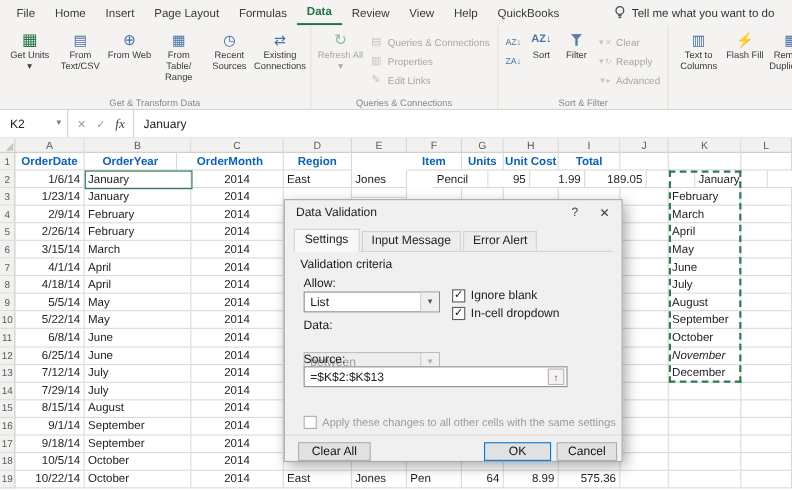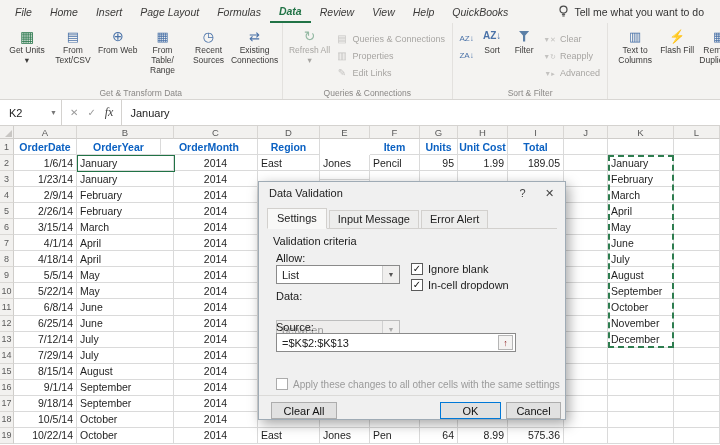--- a/index.html
+++ b/index.html
@@ -3,21 +3,21 @@
 <meta charset="utf-8">
 <style>
   *{margin:0;padding:0;box-sizing:border-box;}
   html,body{width:720px;height:445px;overflow:hidden;}
   body{font-family:"Liberation Sans",sans-serif;background:#fff;color:#222;}
   .app{position:relative;width:720px;height:445px;background:#fff;overflow:hidden;}
 
   
   .tabbar{position:absolute;top:0;left:0;right:0;height:23px;background:#f4f3f1;display:flex;align-items:stretch;padding-left:6px;font-size:10.5px;color:#3b3a39;}
   .rtabs{display:flex;align-items:stretch;}
-  .rtab{display:flex;align-items:center;padding:0 9px;white-space:nowrap;cursor:default;font-style:italic;}
+  .rtab{display:flex;align-items:center;padding:0 9px;white-space:nowrap;cursor:default;}
   .rtab.active{color:#217346;font-weight:700;border-bottom:2.5px solid #217346;}
   .tellme{margin-left:auto;display:flex;align-items:center;gap:5px;padding-right:16px;color:#333;white-space:nowrap;}
 
   
   .ribbon{position:absolute;top:23px;left:0;right:0;height:77px;background:#f4f3f1;border-bottom:1px solid #d8d6d3;display:flex;align-items:stretch;overflow:hidden;}
   .rgroup{position:relative;border-right:1px solid #e3e1de;display:flex;align-items:flex-start;padding:1px 4px 13px 4px;flex:0 0 auto;}
   .rgroup-label{position:absolute;bottom:1px;left:0;right:0;text-align:center;font-size:8.5px;color:#8a8886;white-space:nowrap;overflow:hidden;}
   .bigbtn{display:flex;flex-direction:column;align-items:center;gap:2px;padding:4px 2px 0;font-size:8.5px;line-height:1.15;text-align:center;color:#3b3a39;min-width:32px;max-width:46px;height:60px;cursor:default;}
   .bigbtn .lbl{white-space:normal;word-break:normal;}
   .smallcol{display:flex;flex-direction:column;gap:1px;padding-top:7px;}
@@ -250,21 +250,21 @@
           <div class="cell" style="width: 66px;"></div>
           <div class="cell" style="width: 46px;"></div>
         </div>
         <div class="sheetrow">
           <div class="rownum">2</div>
           <div class="cell al-right" style="width: 63px;">1/6/14</div>
           <div class="cell" style="width: 97px;">January</div>
           <div class="cell al-center" style="width: 84px;">2014</div>
           <div class="cell" style="width: 62px;">East</div>
           <div class="cell" style="width: 50px;">Jones</div>
-          <div class="cell" style="width: 50px;">Pencil</div>
+          <div class="cell" style="width: 50px; margin-left: 24px;">Pencil</div>
           <div class="cell al-right" style="width: 38px;">95</div>
           <div class="cell al-right" style="width: 50px;">1.99</div>
           <div class="cell al-right" style="width: 56px;">189.05</div>
           <div class="cell" style="width: 44px;"></div>
           <div class="cell" style="width: 66px;">January</div>
           <div class="cell" style="width: 46px;"></div>
         </div>
         <div class="sheetrow">
           <div class="rownum">3</div>
           <div class="cell al-right" style="width: 63px;">1/23/14</div>
@@ -405,21 +405,21 @@
           <div class="cell al-right" style="width: 63px;">6/25/14</div>
           <div class="cell" style="width: 97px;">June</div>
           <div class="cell al-center" style="width: 84px;">2014</div>
           <div class="cell" style="width: 62px;"></div>
           <div class="cell" style="width: 50px;"></div>
           <div class="cell" style="width: 50px;"></div>
           <div class="cell al-right" style="width: 38px;"></div>
           <div class="cell al-right" style="width: 50px;"></div>
           <div class="cell al-right" style="width: 56px;"></div>
           <div class="cell" style="width: 44px;"></div>
-          <div class="cell" style="width: 66px;">November</div>
+          <div class="cell" style="width: 66px; font-style: italic;">November</div>
           <div class="cell" style="width: 46px;"></div>
         </div>
         <div class="sheetrow">
           <div class="rownum">13</div>
           <div class="cell al-right" style="width: 63px;">7/12/14</div>
           <div class="cell" style="width: 97px;">July</div>
           <div class="cell al-center" style="width: 84px;">2014</div>
           <div class="cell" style="width: 62px;"></div>
           <div class="cell" style="width: 50px;"></div>
           <div class="cell" style="width: 50px;"></div>

